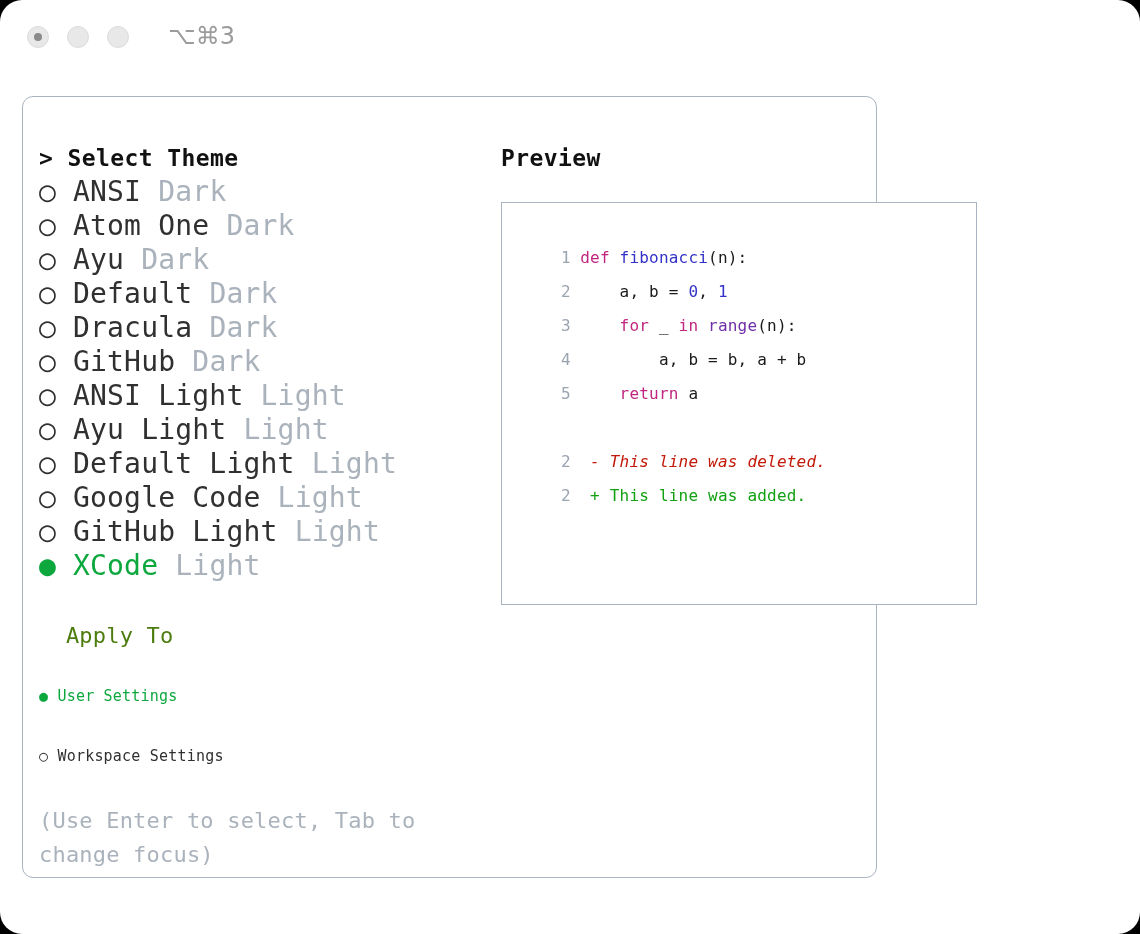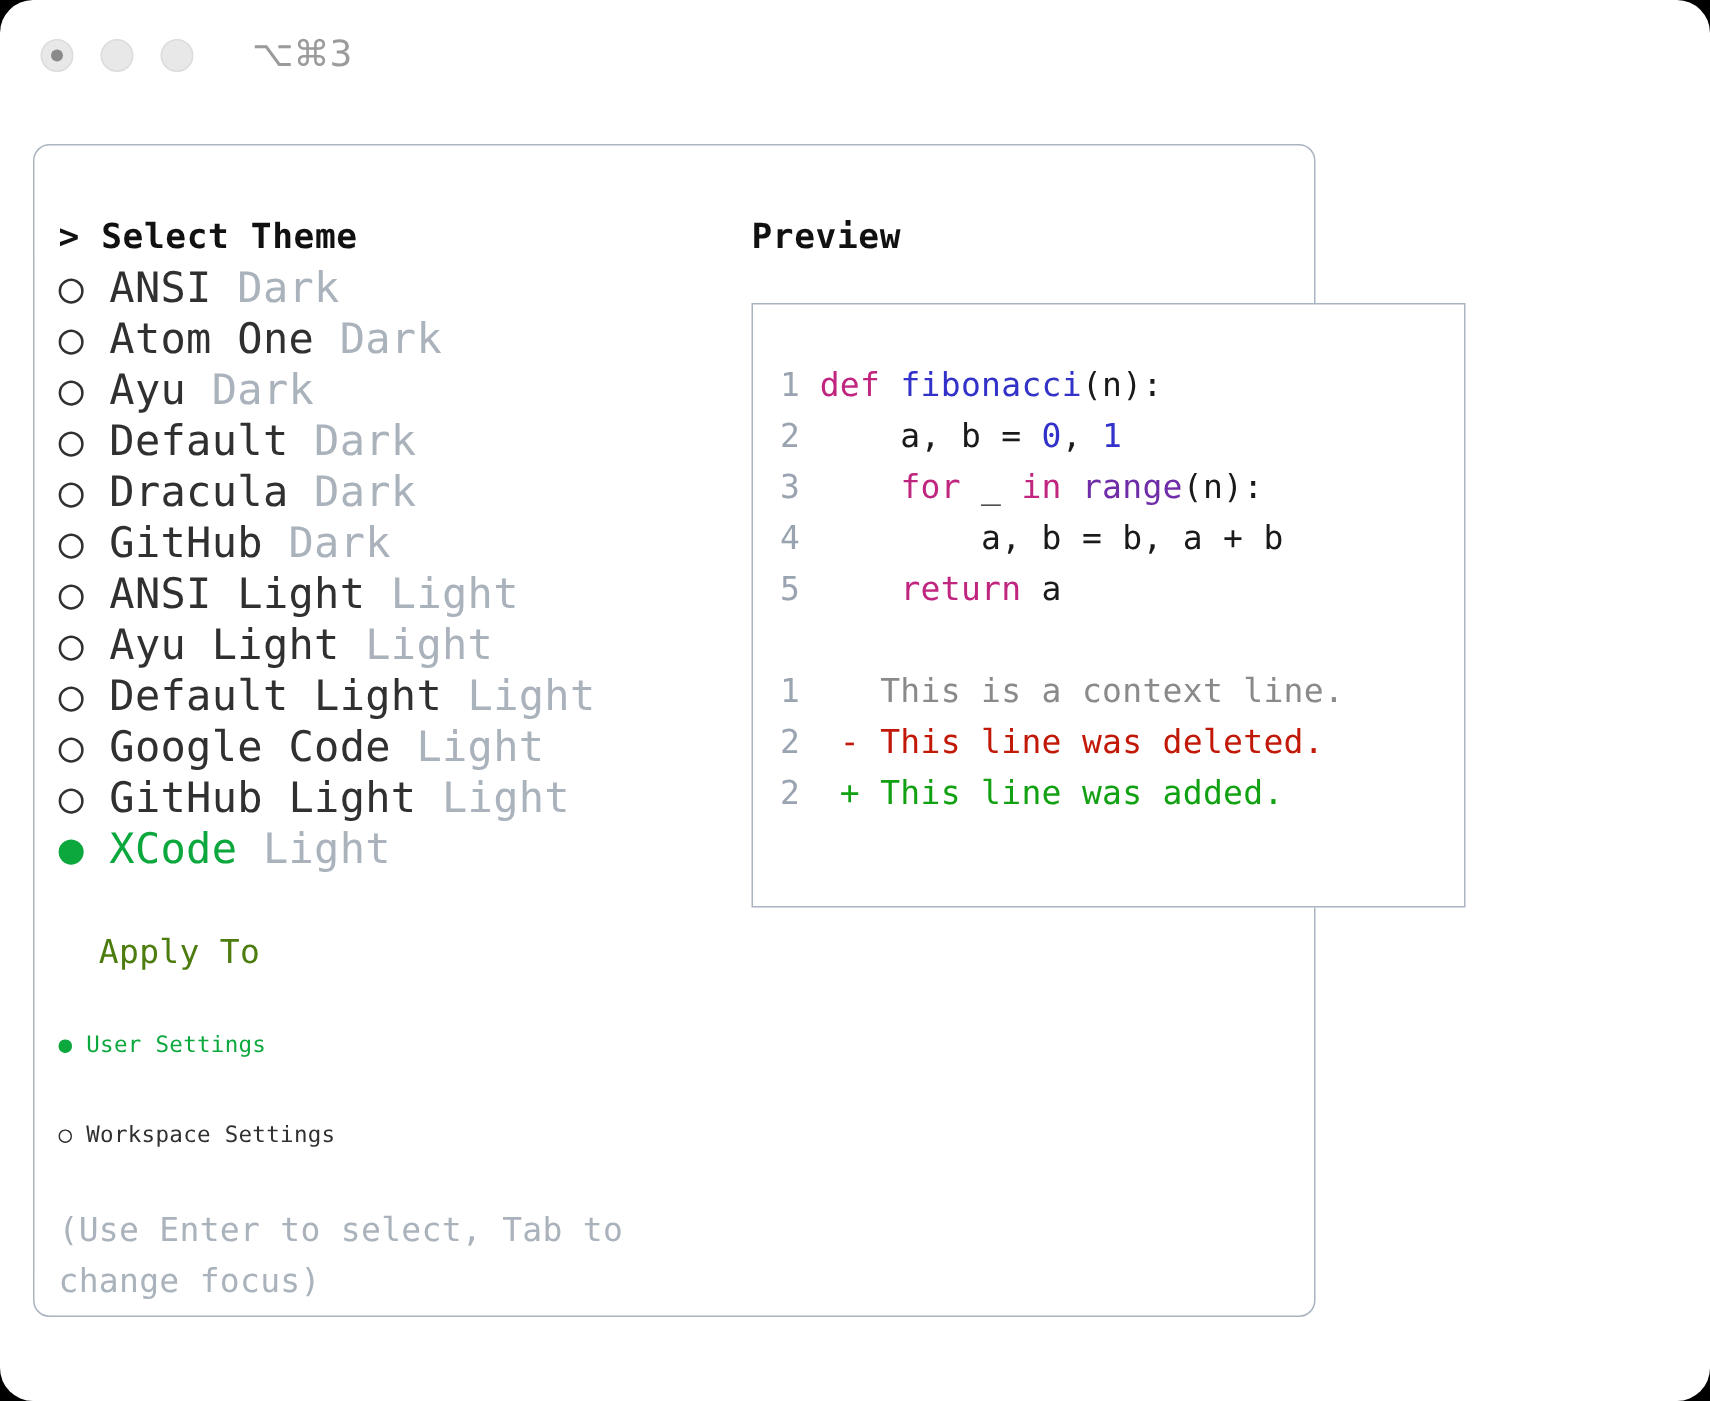--- a/index.html
+++ b/index.html
@@ -171,39 +171,40 @@
     background: #ffffff;
     position: relative;
   }
   #code-area {
     position: absolute;
     left: 18px;
     top: 38px;
     right: 8px;
   }
   .code-line {
-    font-size: 22px;
-    line-height: 34px;
-    white-space: pre;
-    letter-spacing: 0.2px;
+    font-size: 16px;
+    line-height: 34px;
+    white-space: pre;
+    letter-spacing: 0.2px;
+    margin-left: 41px;
   }
   .ln {
     display: inline-block;
     width: 1ch;
     color: #9aa4b0;
     text-align: right;
     margin-right: 1ch;
   }
   .tok-kw   { color: #c0267f; }
   .tok-fn   { color: #3232c8; }
   .tok-call { color: #6f2da8; }
   .tok-num  { color: #3232c8; }
   .tok-plain{ color: #1a1a1a; }
   .tok-ctx  { color: #8a8a8a; }
-  .tok-del  { color: #c21807; }
+  .tok-del  { color: #c21807; font-style: italic; }
   .tok-add  { color: #12a112; }
 
   .blank-line { height: 34px; }
 </style>
 </head>
 <body>
 
 <div id="window">
 
   <div id="titlebar">
@@ -251,21 +252,20 @@
     <div id="preview-column">
       <div id="preview-heading">Preview</div>
       <div id="preview-box">
         <div id="code-area">
             <div class="code-line"><span class="ln">1</span><span class="tok-kw">def </span><span class="tok-fn">fibonacci</span><span class="tok-plain">(n):</span></div>
             <div class="code-line"><span class="ln">2</span><span class="tok-plain">    a, b = </span><span class="tok-num">0</span><span class="tok-plain">, </span><span class="tok-num">1</span></div>
             <div class="code-line"><span class="ln">3</span><span class="tok-plain">    </span><span class="tok-kw">for</span><span class="tok-plain"> _ </span><span class="tok-kw">in</span><span class="tok-plain"> </span><span class="tok-call">range</span><span class="tok-plain">(n):</span></div>
             <div class="code-line"><span class="ln">4</span><span class="tok-plain">        a, b = b, a + b</span></div>
             <div class="code-line"><span class="ln">5</span><span class="tok-plain">    </span><span class="tok-kw">return</span><span class="tok-plain"> a</span></div>
             <div class="blank-line"></div>
-            <div class="code-line"><span class="ln">1</span><span class="tok-ctx">   This is a context line.</span></div>
             <div class="code-line"><span class="ln">2</span><span class="tok-del"> - This line was deleted.</span></div>
             <div class="code-line"><span class="ln">2</span><span class="tok-add"> + This line was added.</span></div>
           </div>
       </div>
     </div>
 
   </div>
 </div>
 
 </body></html>

